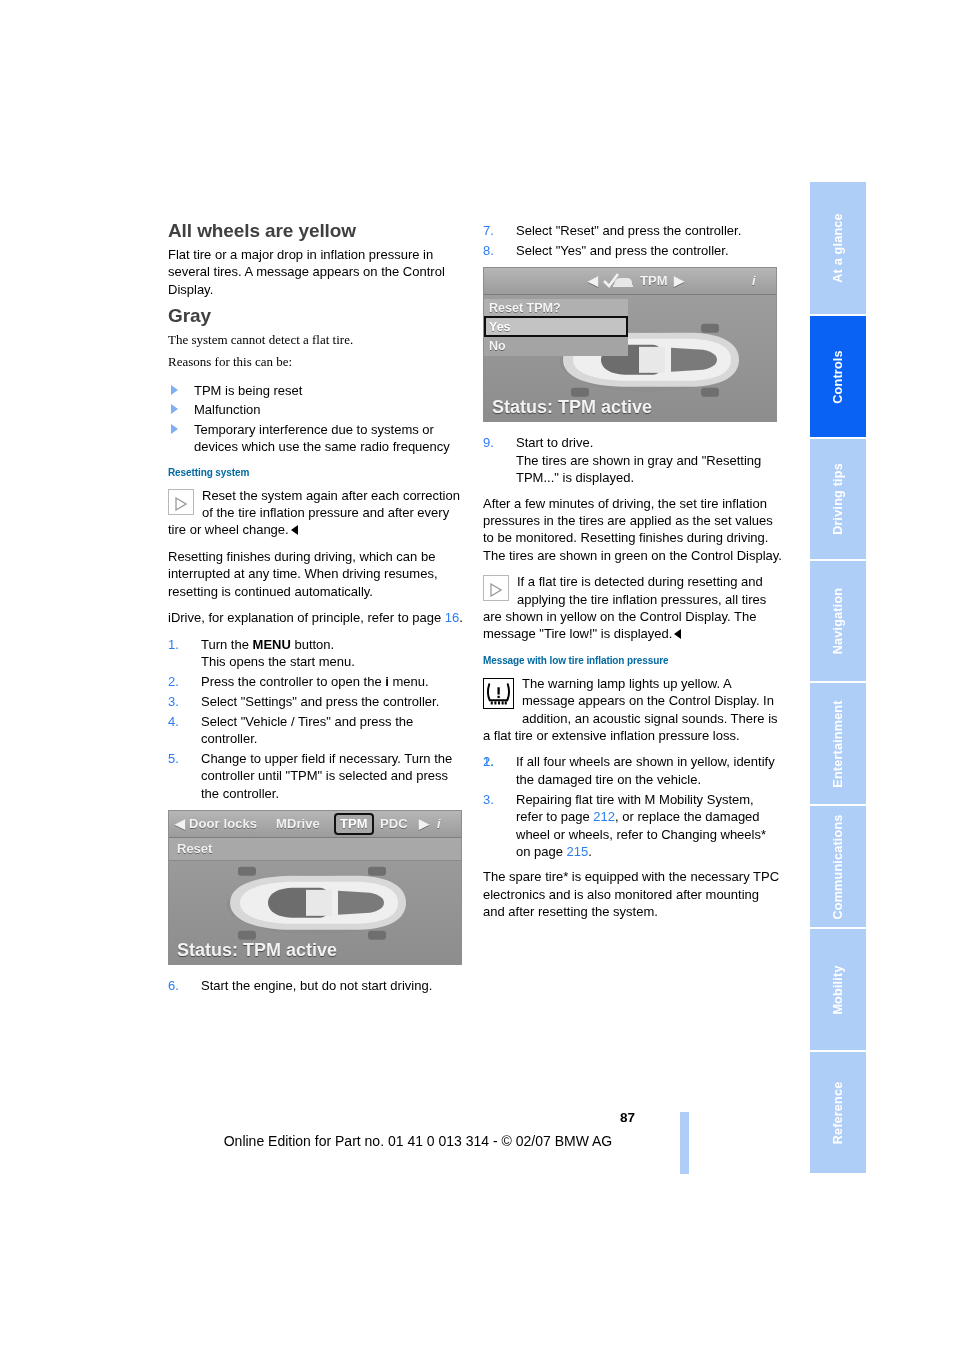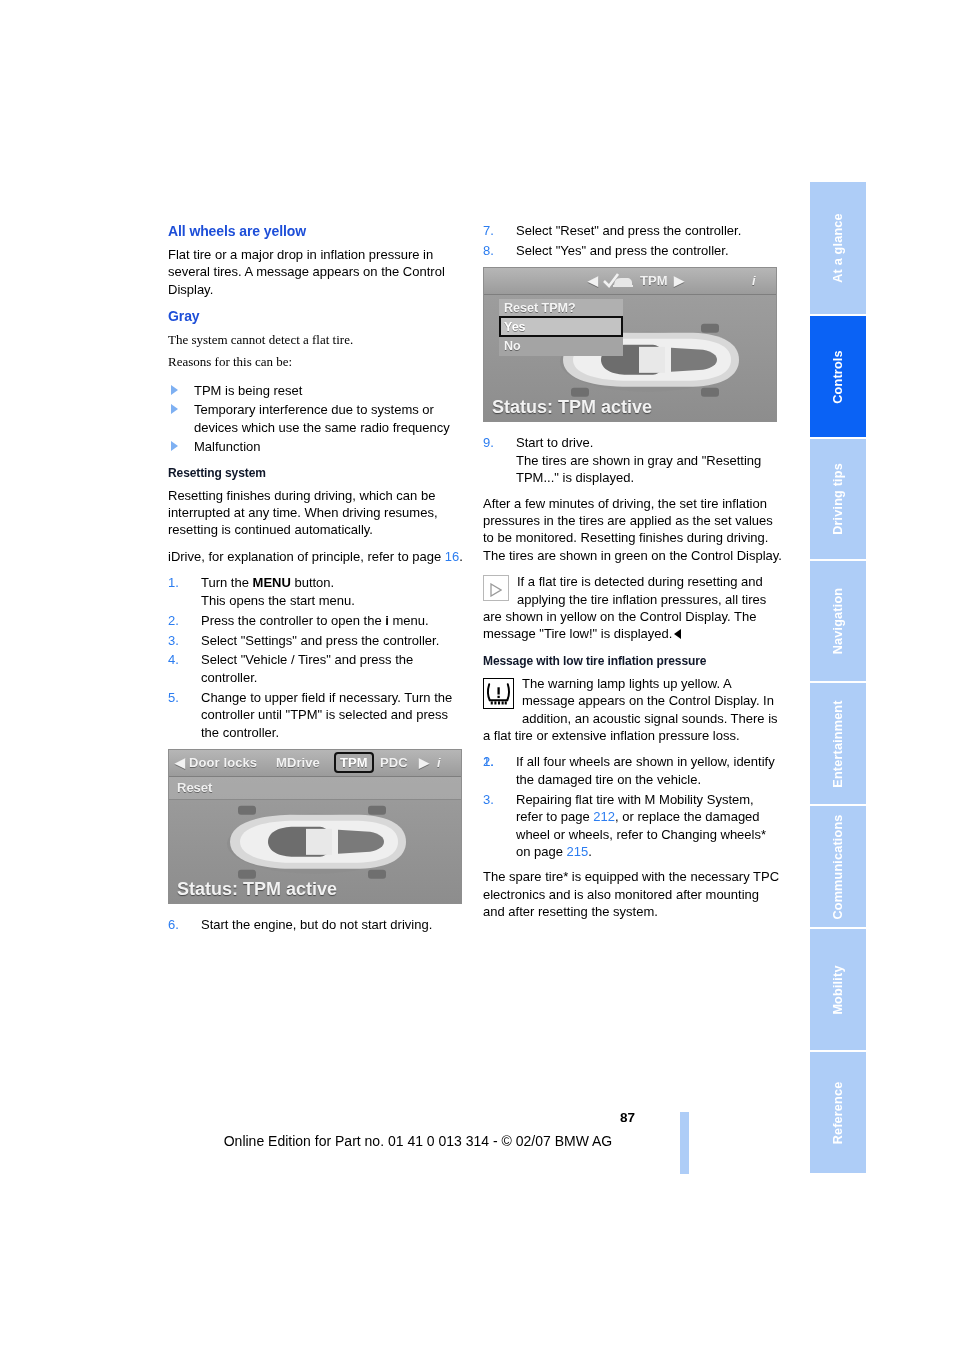--- a/index.html
+++ b/index.html
@@ -29,31 +29,31 @@
     top: 222px;
     width: 300px;
     font-size: 13.0px;
     line-height: 17.4px;
   }
   .col-left  { left: 168px; }
   .col-right { left: 483px; }
 
   
   h2.sub-head {
-    font-size: 14px;
-    font-weight: bold;
-    color: #1d4ed8;
+    font-size: 19px;
+    font-weight: bold;
+    color: #404040;
     margin: 0 0 6px 0;
     line-height: 18px;
     letter-spacing: -0.1px;
   }
   h2.main-head {
-    font-size: 12px;
-    font-weight: bold;
-    color: #0f172a;
+    font-size: 10px;
+    font-weight: bold;
+    color: #0369a1;
     margin: 0 0 5px 0;
     line-height: 18px;
     letter-spacing: -0.1px;
   }
   .sec-gap-md { margin-top: 19px; }
 
   p.body {
     margin: 0 0 9px 0;
   }
   p.tight {
@@ -233,23 +233,23 @@
     left: 50%;
     top: 50%;
     transform: translate(-50%, -48%);
     width: 210px;
     height: 92px;
   }
 
   
   .idrive .dialog {
     position: absolute;
-    left: 15px;
+    left: 0;
     top: 4px;
-    width: 124px;
+    width: 144px;
     z-index: 5;
   }
   .idrive .dlg-title {
     height: 19px;
     background: #b0b0b0;
     border-bottom: 2px solid #0d0d0d;
     color: #f5f5f5;
     font-size: 12.5px;
     font-weight: bold;
     padding: 1px 0 0 5px;
@@ -348,30 +348,39 @@
     <h2 class="sub-head sec-gap-md">Gray</h2>
     <p class="tight">The system cannot detect a flat tire.</p>
     <p class="tight">Reasons for this can be:</p>
     <ul class="tri">
       <li>
         <span class="tri-mark"></span>
         <span>TPM is being reset</span>
       </li>
       <li>
         <span class="tri-mark"></span>
+        <span>Malfunction</span>
+      </li>
+      <li>
+        <span class="tri-mark"></span>
         <span>Temporary interference due to systems or devices which use the same radio frequency</span>
       </li>
-      <li>
-        <span class="tri-mark"></span>
-        <span>Malfunction</span>
-      </li>
     </ul>
 
     <h2 class="main-head sec-gap-md">Resetting system</h2>
 
+    <div class="note">
+      <span class="note-icon">
+        <svg class="note-tri" viewBox="0 0 12 14">
+          <polygon points="1,1 11,7 1,13" fill="none" stroke="#9a9a9a" stroke-width="1.3"></polygon>
+        </svg>
+      </span>
+      <span class="note-body">Reset the system again after each correction of the tire inflation pressure and after every tire or wheel change.</span><span class="end-mark"></span>
+      <div class="clear"></div>
+    </div>
 
     <p class="body">Resetting finishes during driving, which can be interrupted at any time. When driving resumes, resetting is continued automatically.</p>
 
     <p class="body"><span>iDrive, for explanation of principle, refer to page </span><span class="ref">16</span><span>.</span></p>
 
     <ol class="steps">
       <li>
         <span class="num">1.</span>
         <span>Turn the </span><span class="bold">MENU</span><span> button.</span>
         <div>This opens the start menu.</div>

